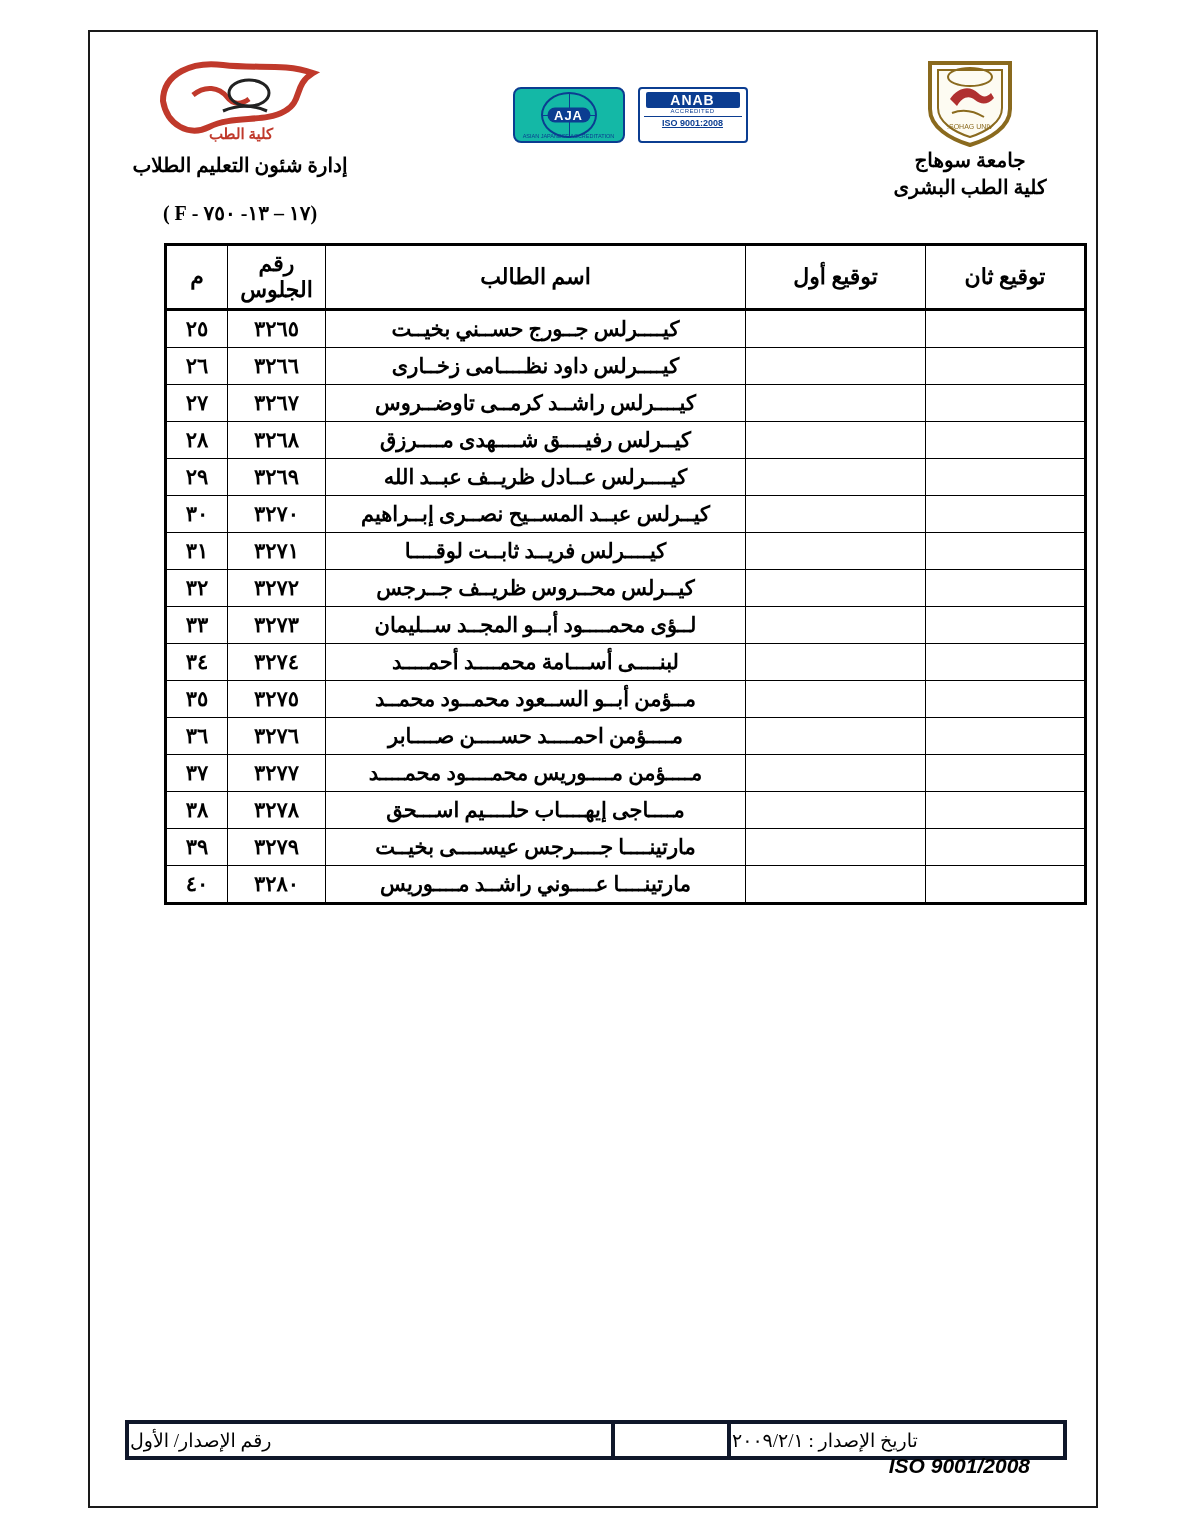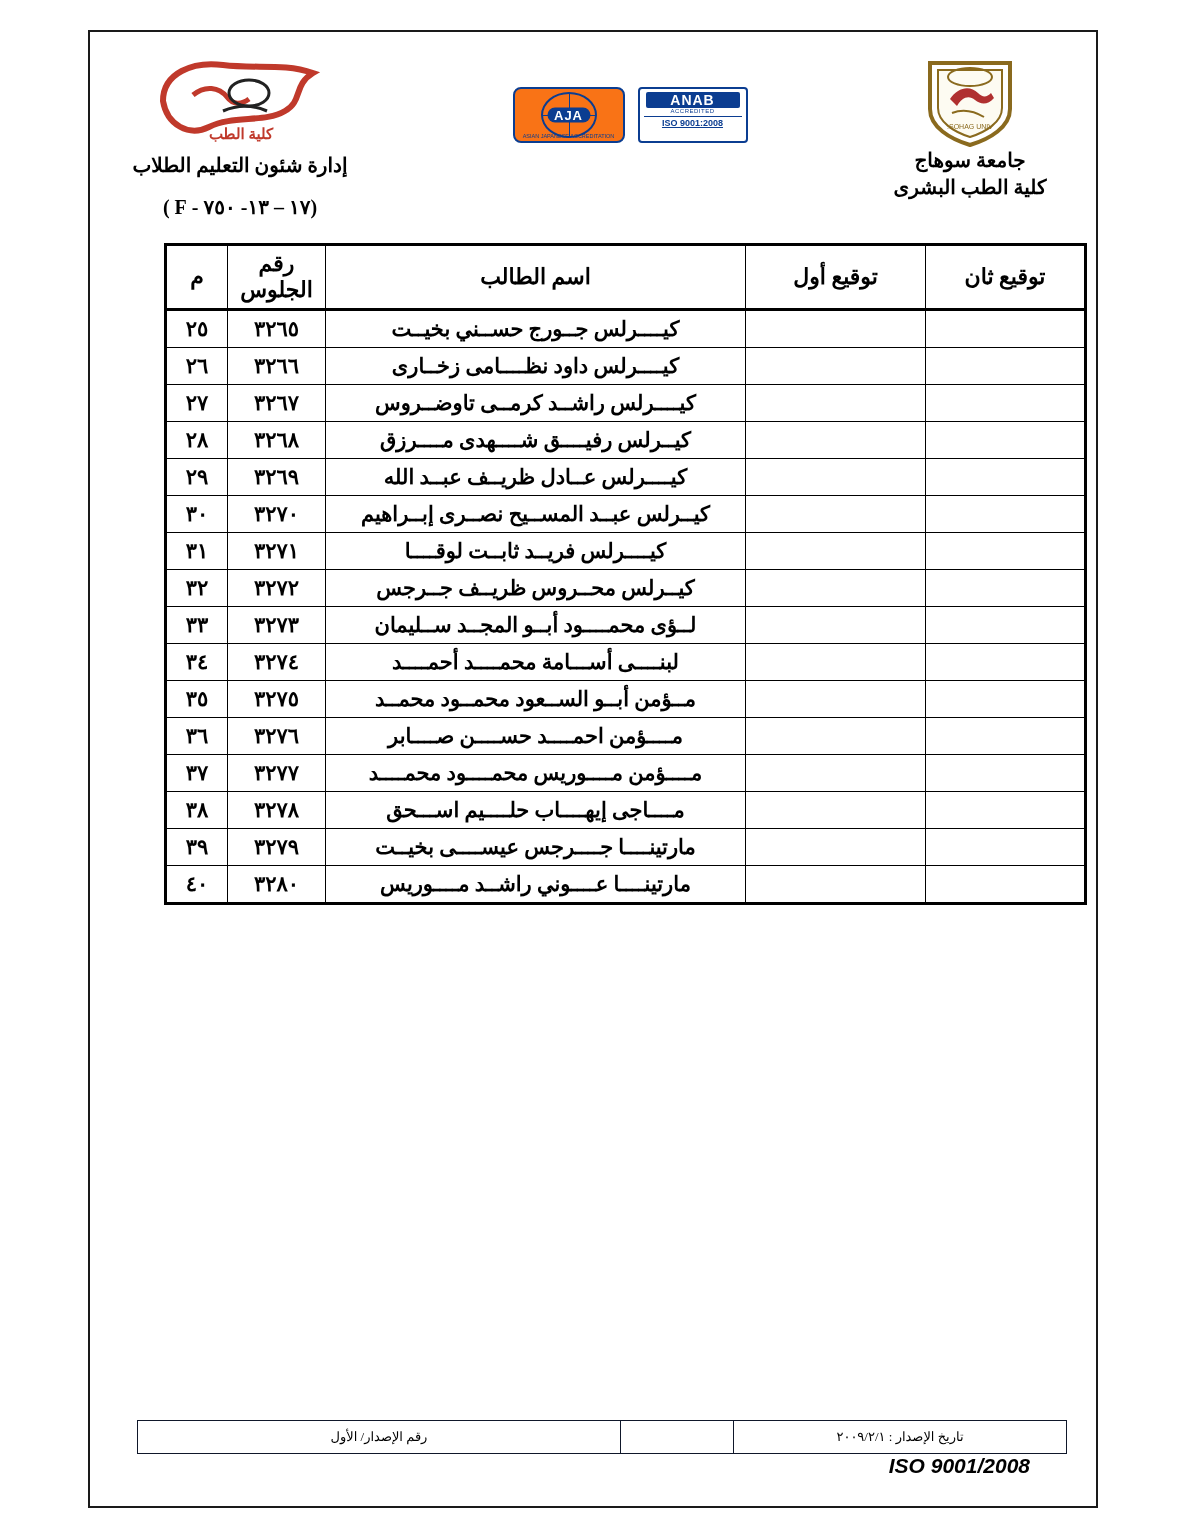--- a/index.html
+++ b/index.html
@@ -117,21 +117,21 @@
     font-weight: bold;
     border-top: 1px solid #0b3d91;
     margin: 2px 4px 0 4px;
     padding-top: 1px;
     text-decoration: underline;
   }
   .cert-aja {
     width: 112px; height: 56px;
     border: 2px solid #0b3d91;
     border-radius: 8px;
-    background: #f97316;
+    background: #14b8a6;
     position: relative;
     box-sizing: border-box;
     overflow: hidden;
   }
   .cert-aja .aja-globe {
     position: absolute;
     left: 50%; top: 50%;
     transform: translate(-50%,-50%);
     width: 52px; height: 42px;
     border-radius: 50%;
@@ -185,21 +185,21 @@
     position: relative;
   }
   .hdr-left .dept-line {
     font-size: 20px;
     font-weight: bold;
     margin-top: 6px;
   }
   .hdr-left .code-line {
     font-size: 20px;
     font-weight: bold;
-    margin-top: 18px;
+    margin-top: 24px;
     direction: rtl;
   }
 
   
   .tbl-wrap {
     position: absolute;
     right: 100px;
     top: 243px;
     width: 920px;
   }
@@ -246,24 +246,24 @@
     width: 985px;
     height: 58px;
   }
   table.foot {
     border-collapse: collapse;
     width: 920px;
     margin-right: 18px;
     table-layout: fixed;
   }
   table.foot td {
-    border: 1px solid #0f172a;
+    border: 4px solid #0f172a;
     height: 30px;
-    font-size: 13px;
-    text-align: center;
+    font-size: 19px;
+    text-align: left;
     vertical-align: middle;
     font-family: "Liberation Serif", serif;
   }
   .foot-iso {
     position: absolute;
     right: 55px;
     top: 34px;
     font-size: 21px;
     font-weight: bold;
     font-style: italic;

